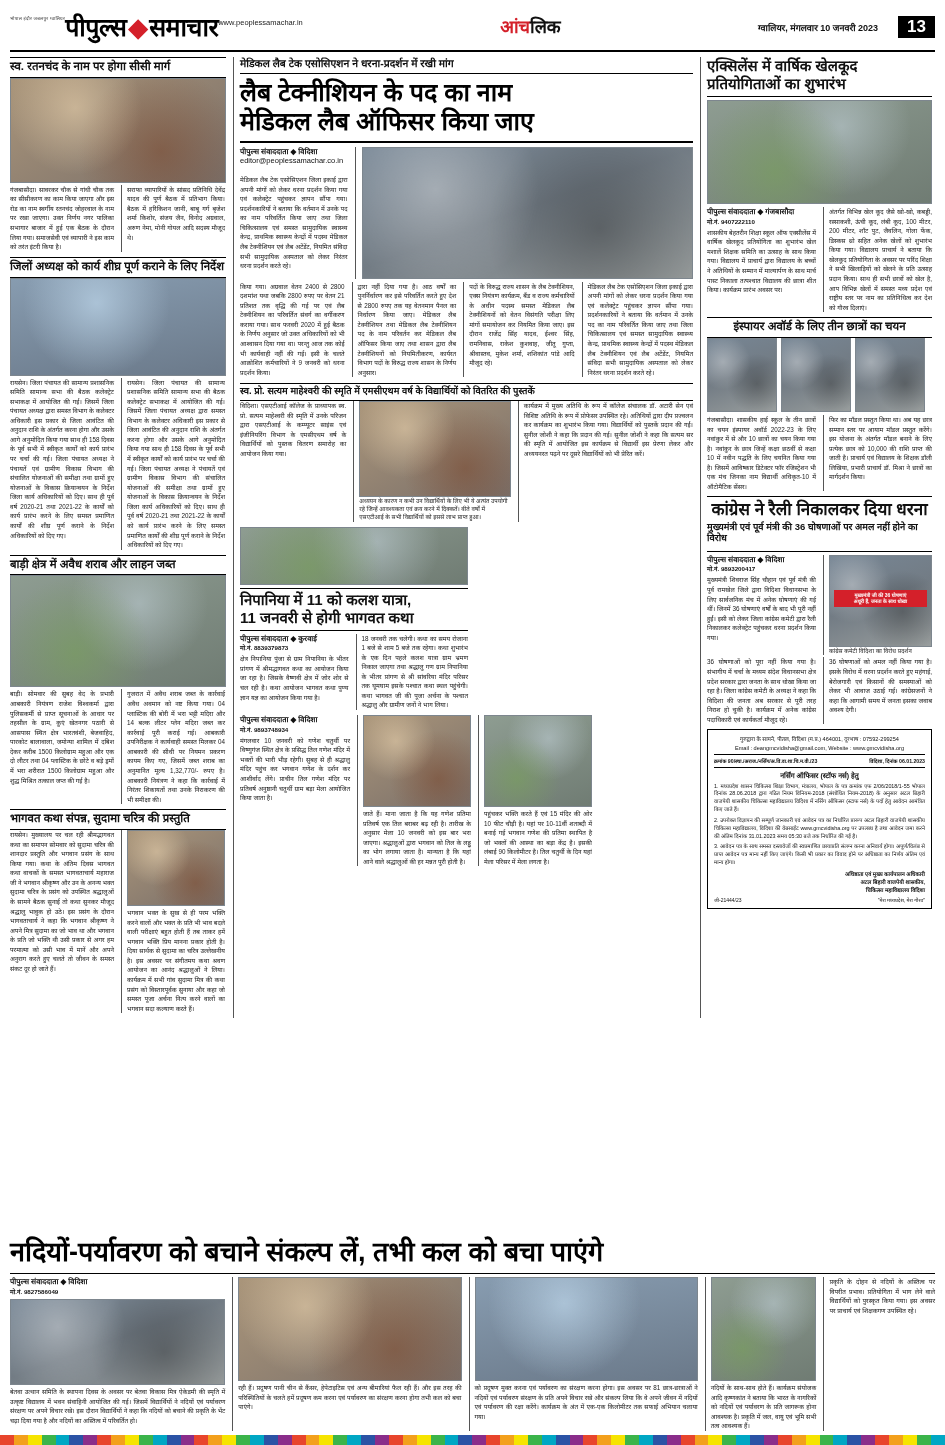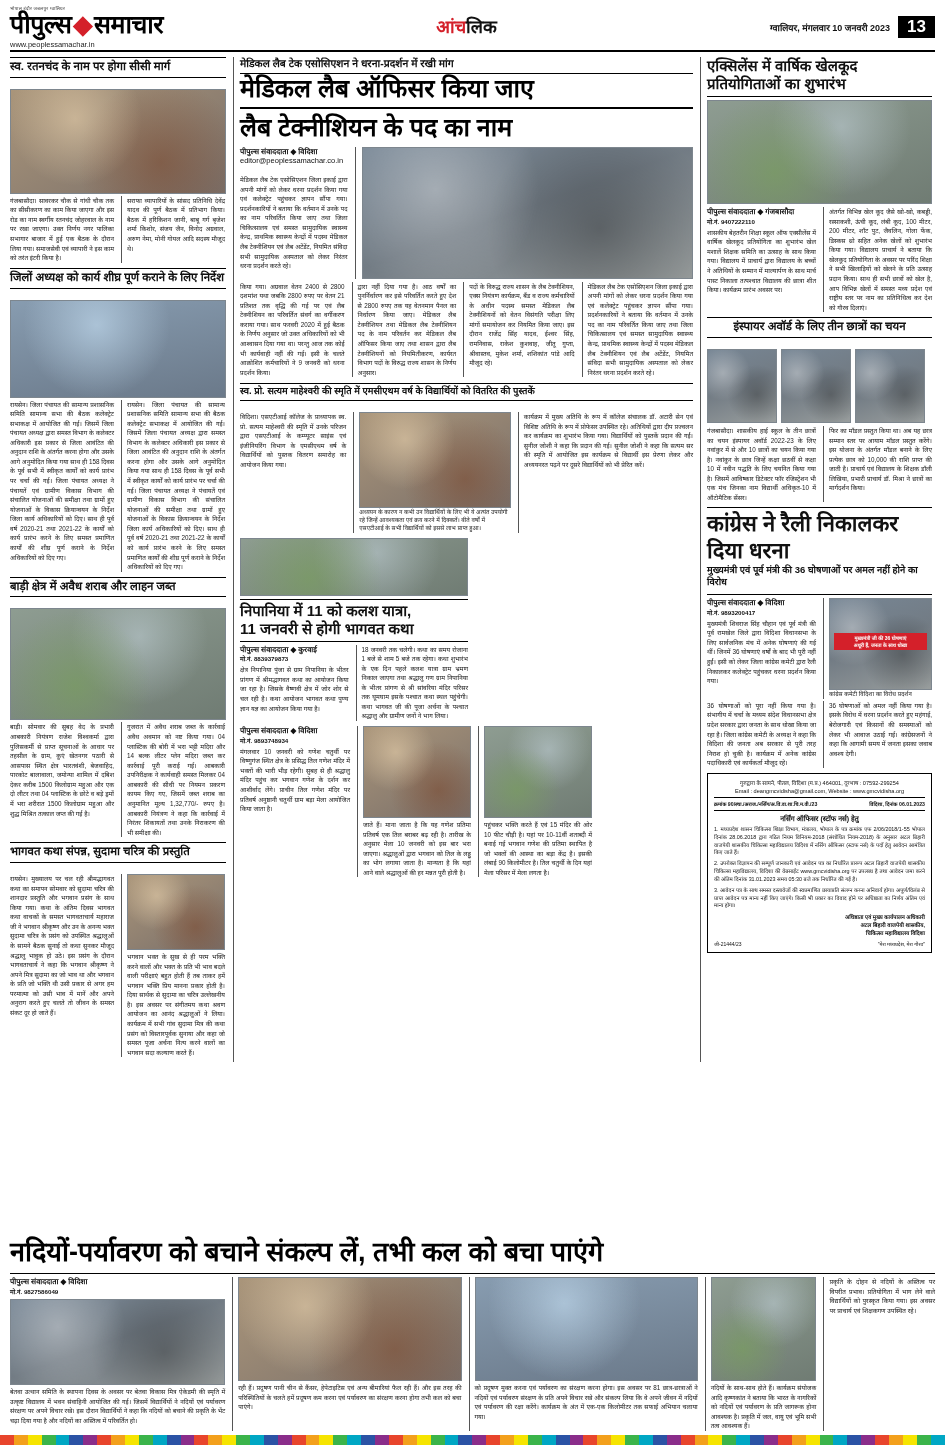--- a/index.html
+++ b/index.html
@@ -19,33 +19,33 @@
     background:#fff;
   }
 
   
   .masthead {
     display:flex; align-items:center; justify-content:space-between;
     border-bottom:2px solid #000;
     padding-bottom:4px;
     height:44px;
   }
-  .mast-left { display:flex; flex-direction:column; }
+  .mast-left { display:flex; flex-direction:row; }
   .mast-title {
     font-size:25px; font-weight:bold; letter-spacing:-0.5px; line-height:1;
     color:#000;
   }
   .mast-tiny { font-size:4.5px; color:#333; letter-spacing:0.3px; margin-bottom:1px;}
   .mast-url { font-size:7.5px; color:#222; margin-top:3px; }
   .mast-center { text-align:center; }
   .mast-center .anch {
     font-size:18px; font-weight:bold; line-height:1;
   }
   .mast-center .anch .red { color:#d4202a; }
-  .mast-right { display:flex; align-items:center; gap:8px; }
+  .mast-right { display:flex; align-items:center; gap:20px; }
   .mast-date { font-size:9px; font-weight:bold; }
   .pageno {
     background:#000; color:#fff; font-size:17px; font-weight:bold;
     padding:2px 9px; line-height:1.1;
   }
 
   
   .cols { display:flex; gap:7px; }
   .kicker { font-size:9.5px; font-weight:bold; line-height:1.2; }
   .byline { font-size:7.5px; font-weight:bold; line-height:1.3; }
@@ -84,21 +84,21 @@
   .cap { font-size:6px; color:#222; line-height:1.3; padding-top:1px; }
 
   
   .vline { border-left:0.6px solid #555; }
 
   
   .sec { margin-bottom:5px; }
   .sec-head {
     font-weight:bold; line-height:1.15;
     border-top:1.6px solid #000; border-bottom:0.8px solid #000;
-    padding:2px 0 3px 0; margin-bottom:11px;
+    padding:2px 0 3px 0; margin-bottom:0;
   }
 
   .big-head {
     font-size:25px; font-weight:bold; line-height:1.18; color:#000;
   }
   .mid-head { font-size:15px; font-weight:bold; line-height:1.2; }
   .sm-head { font-size:11.5px; font-weight:bold; line-height:1.2; }
 
   .phone { font-size:6.2px; font-weight:bold; }
 
@@ -200,22 +200,22 @@
         </div>
       </div>
 
     </div>
 
     <div style="width:460px;" class="vline">
       <div style="padding-left:6px;">
 
         <div>
           <div class="kicker" style="font-size:10.5px;border-bottom:1px solid #000;padding-bottom:3px;">मेडिकल लैब टेक एसोसिएशन ने धरना-प्रदर्शन में रखी मांग</div>
+          <div class="big-head" style="margin-top:4px;">लैब टेक्नीशियन के पद का नाम</div>
           <div class="big-head" style="border-bottom:2px solid #000;padding-bottom:4px;">मेडिकल लैब ऑफिसर किया जाए</div>
-          <div class="big-head" style="margin-top:4px;">लैब टेक्नीशियन के पद का नाम</div>
         </div>
 
         <div class="cols" style="margin-top:4px;">
           <div style="width:108px;">
             <div class="byline">पीपुल्स संवाददाता ◆ विदिशा</div>
             <div class="byline sub" style="font-weight:normal;margin-bottom:9px;">editor@peoplessamachar.co.in</div>
             <div class="body">मेडिकल लैब टेक एसोसिएशन जिला इकाई द्वारा अपनी मांगों को लेकर धरना प्रदर्शन किया गया एवं कलेक्ट्रेट पहुंचकर ज्ञापन सौंपा गया। प्रदर्शनकारियों ने बताया कि वर्तमान में उनके पद का नाम परिवर्तित किया जाए तथा जिला चिकित्सालय एवं समस्त सामुदायिक स्वास्थ्य केन्द्र, प्राथमिक स्वास्थ्य केन्द्रों में पदस्थ मेडिकल लैब टेक्नीशियन एवं लैब अटेंडेंट, नियमित संविदा सभी सामुदायिक अस्पताल को लेकर निरंतर धरना प्रदर्शन करते रहे।</div>
           </div>
           <div style="width:340px;" class="vline">
             <div style="padding-left:6px;">
@@ -336,21 +336,21 @@
                 <div class="body">गंजबासौदा। शासकीय हाई स्कूल के तीन छात्रों का चयन इंस्पायर अवॉर्ड 2022-23 के लिए नवांकुर में से और 10 छात्रों का चयन किया गया है। नवांकुर के छात्र जिन्हें कक्षा छठवीं से कक्षा 10 में नवीन पद्धति के लिए चयनित किया गया है। जिसमें आविष्कार डिटेक्टर फॉर रजिस्ट्रेशन भी एक मंच जिनका नाम विद्यार्थी अधिकृत-10 में ऑटोमैटिक सेंसर।</div>
               </div>
             <div style="width:110px;" class="vline">
                 <div class="body" style="padding-left:5px;">फिर का मॉडल प्रस्तुत किया था। अब यह छात्र सम्मान स्तर पर आयाम मॉडल प्रस्तुत करेंगे। इस योजना के अंतर्गत मॉडल बनाने के लिए प्रत्येक छात्र को 10,000 की राशि प्राप्त की जाती है। प्राचार्य एवं विद्यालय के शिक्षक डॉली लिखिया, प्रभारी प्राचार्य डॉ. मिश्रा ने छात्रों का मार्गदर्शन किया।</div>
               </div>
           </div>
         </div>
 
         <div class="sec">
           <div style="border-top:1.6px solid #000;padding-top:3px;">
-            <div class="mid-head" style="font-size:22px;">कांग्रेस ने रैली निकालकर दिया धरना</div>
+            <div class="mid-head" style="font-size:17px;text-align:center;">कांग्रेस ने रैली निकालकर दिया धरना</div>
             <div class="kicker" style="border-bottom:1.2px solid #000;padding-bottom:7px;">मुख्यमंत्री एवं पूर्व मंत्री की 36 घोषणाओं पर अमल नहीं होने का विरोध</div>
           </div>
           <div class="cols" style="margin-top:3px;">
             <div style="width:110px;">
               <div class="byline">पीपुल्स संवाददाता ◆ विदिशा</div>
               <div class="phone" style="margin-bottom:2px;">मो.नं. 9893200417</div>
               <div class="body">मुख्यमंत्री शिवराज सिंह चौहान एवं पूर्व मंत्री की पूर्व रामखेल जिले द्वारा विदिशा विधानसभा के लिए सार्वजनिक मंच में अनेक घोषणाएं की गई थीं। जिनमें 36 घोषणाएं वर्षों के बाद भी पूरी नहीं हुईं। इसी को लेकर जिला कांग्रेस कमेटी द्वारा रैली निकालकर कलेक्ट्रेट पहुंचकर धरना प्रदर्शन किया गया।</div>
             </div>
             <div style="width:110px;" class="vline">
               <div style="padding-left:5px;">

